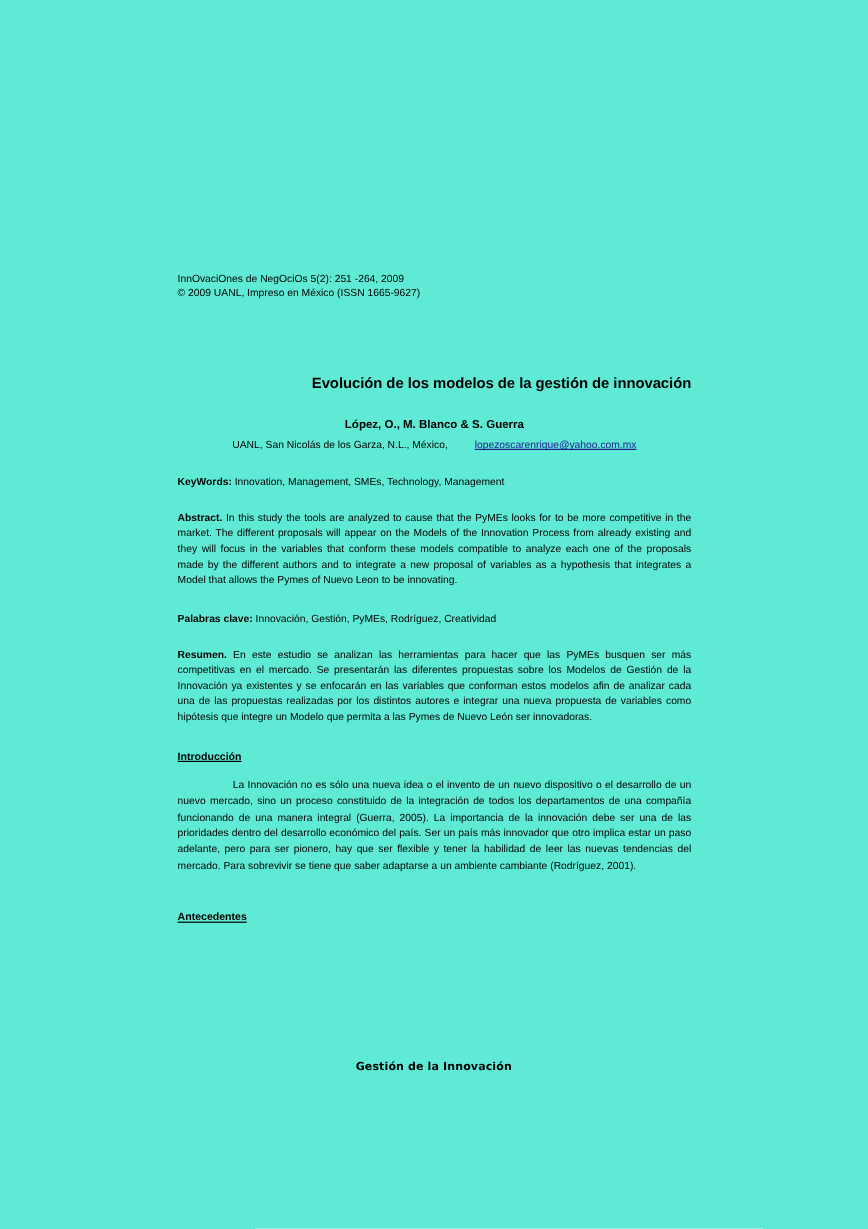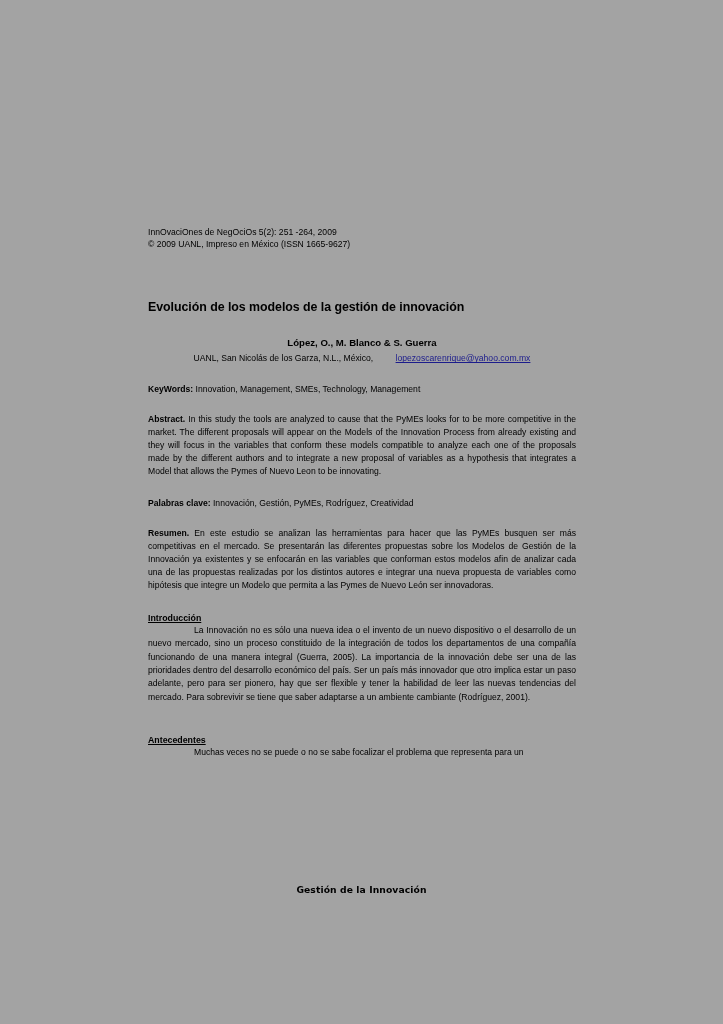--- a/index.html
+++ b/index.html
@@ -11,21 +11,21 @@
   body {
     font-family: "Liberation Sans", sans-serif;
     color: #000000;
     -webkit-font-smoothing: antialiased;
   }
   .page {
     position: relative;
     width: 723px;
     height: 1024px;
     margin: 0 auto;
-    background: #a3a3a3;
+    background: #5eead4;
     overflow: hidden;
     box-sizing: border-box;
   }
   .content {
     position: absolute;
     left: 148px;
     top: 226px;
     width: 428px;
   }
 
@@ -36,23 +36,23 @@
     color: #000;
     margin-bottom: 0;
   }
   .masthead .line {
     display: block;
     white-space: nowrap;
   }
 
   
   .title-block {
-    text-align: left;
+    text-align: right;
     font-weight: bold;
-    margin-top: 48px;
+    margin-top: 60px;
   }
   .title-main {
     display: block;
     font-size: 12.4px;
     line-height: 19px;
     letter-spacing: -0.05px;
   }
   .title-sub {
     display: block;
     font-size: 12.4px;
@@ -103,21 +103,21 @@
     line-height: 12px;
     margin-top: 30px;
     text-align: left;
     text-decoration: underline;
   }
 
   .body-para {
     font-size: 8.6px;
     line-height: 13.3px;
     text-align: justify;
-    margin-top: 0;
+    margin-top: 12px;
     text-indent: 46px;
   }
 
   .spaced-1 { margin-top: 20px; }
 
   
   .footer {
     position: absolute;
     left: 0;
     right: 0;
@@ -154,19 +154,18 @@
     <div class="para"><span class="lead">Abstract.</span><span> In this study the tools are analyzed to cause that the PyMEs looks for to be more competitive in the market. The different proposals will appear on the Models of the Innovation Process from already existing and they will focus in the variables that conform these models compatible to analyze each one of the proposals made by the different authors and to integrate a new proposal of variables as a hypothesis that integrates a Model that allows the Pymes of Nuevo Leon to be innovating.</span></div>
 
     <div class="kw"><span class="lead">Palabras clave:</span><span> Innovación, Gestión, PyMEs, Rodríguez, Creatividad</span></div>
 
     <div class="para"><span class="lead">Resumen.</span><span> En este estudio se analizan las herramientas para hacer que las PyMEs busquen ser más competitivas en el mercado. Se presentarán las diferentes propuestas sobre los Modelos de Gestión de la Innovación ya existentes y se enfocarán en las variables que conforman estos modelos afin de analizar cada una de las propuestas realizadas por los distintos autores e integrar una nueva propuesta de variables como hipótesis que integre un Modelo que permita a las Pymes de Nuevo León ser innovadoras.</span></div>
 
     <div class="section-heading spaced-1">Introducción</div>
     <div class="body-para">La Innovación no es sólo una nueva idea o el invento de un nuevo dispositivo o el desarrollo de un nuevo mercado, sino un proceso constituido de la integración de todos los departamentos de una compañía funcionando de una manera integral (Guerra, 2005). La importancia de la innovación debe ser una de las prioridades dentro del desarrollo económico del país. Ser un país más innovador que otro implica estar un paso adelante, pero para ser pionero, hay que ser flexible y tener la habilidad de leer las nuevas tendencias del mercado. Para sobrevivir se tiene que saber adaptarse a un ambiente cambiante (Rodríguez, 2001).</div>
 
     <div class="section-heading">Antecedentes</div>
-    <div class="body-para">Muchas veces no se puede o no se sabe focalizar el problema que representa para un</div>
 
   </div>
 
   <div class="footer">Gestión de la Innovación</div>
 
 </div>
 
 </body></html>

